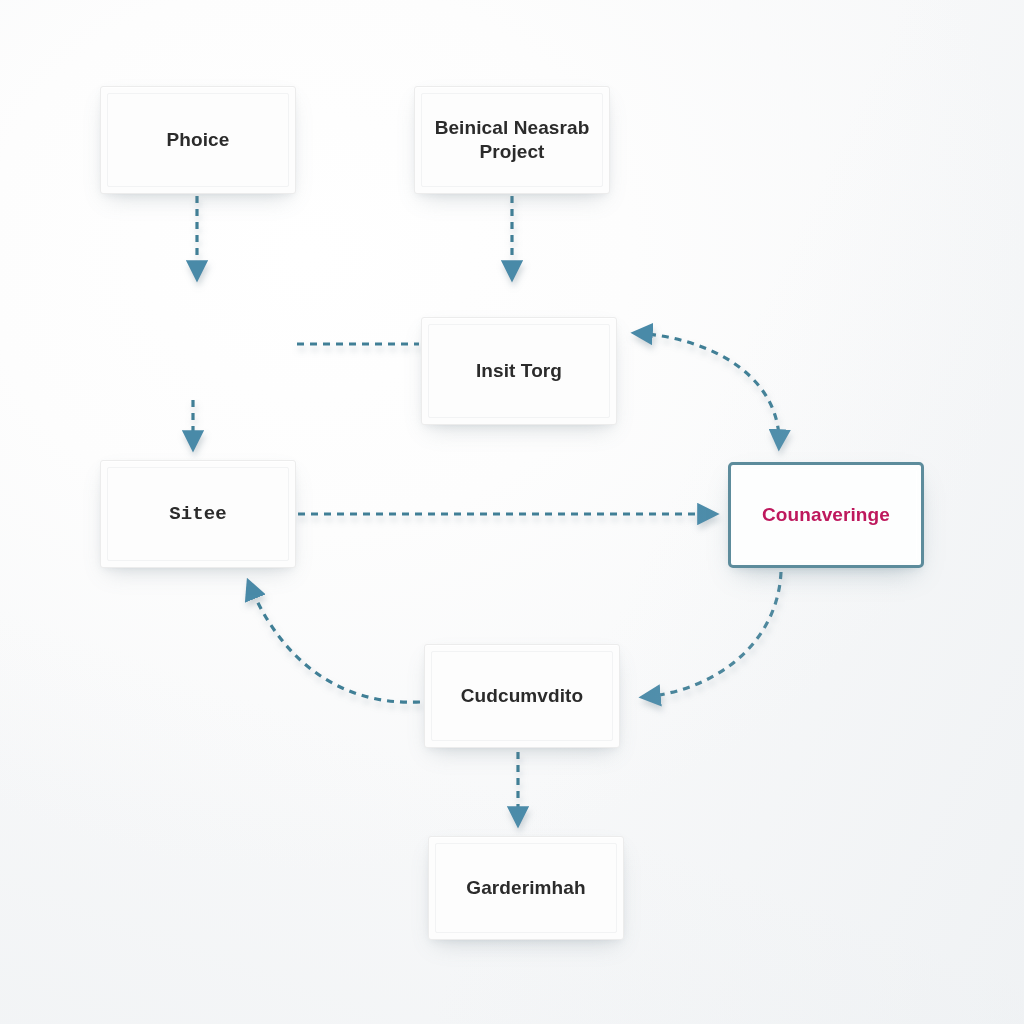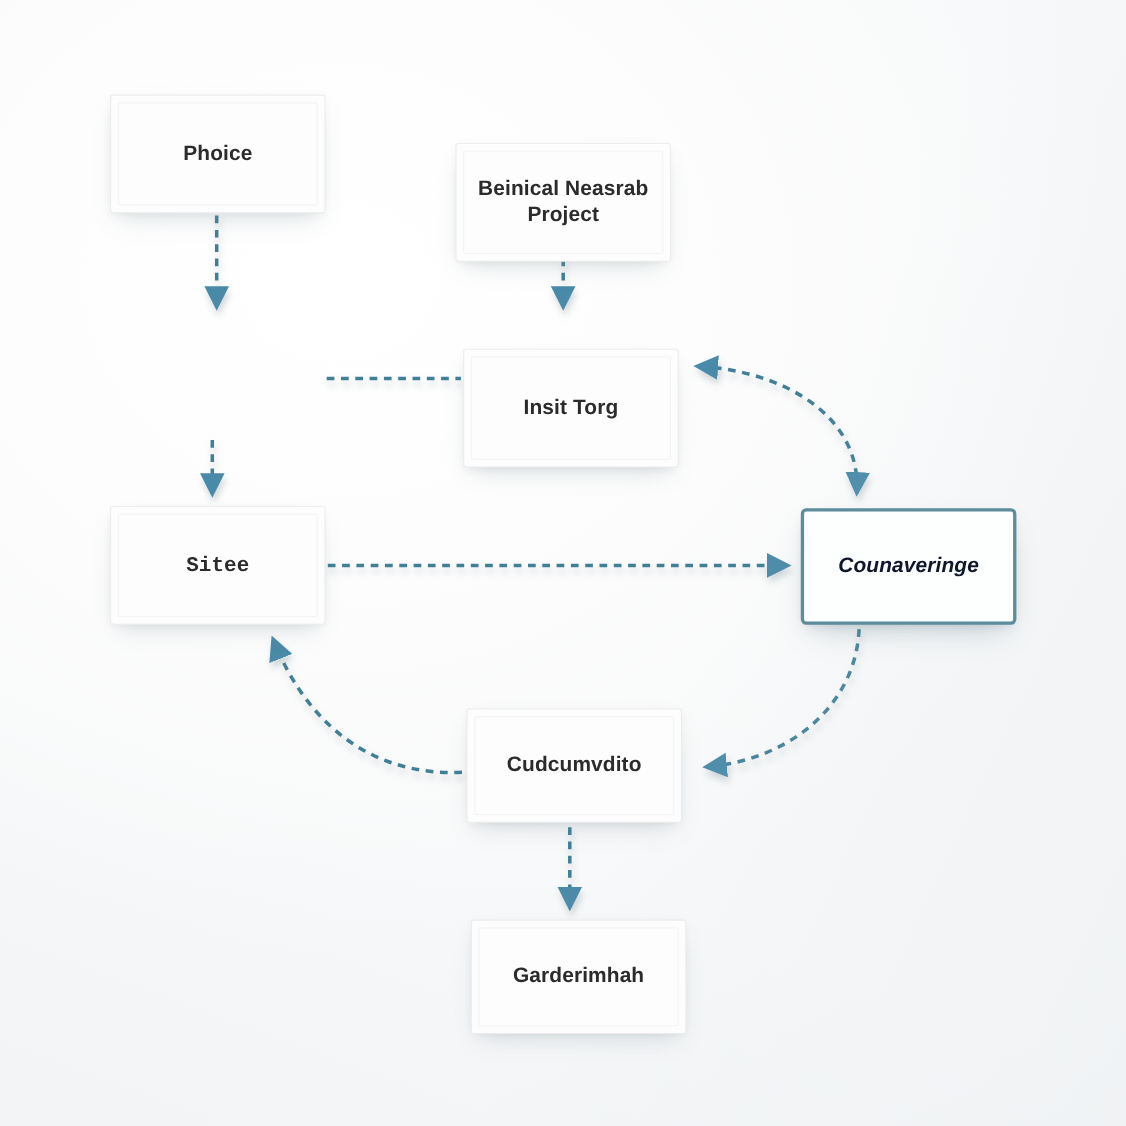--- a/index.html
+++ b/index.html
@@ -82,22 +82,21 @@
     background: #fdfefe;
     box-shadow:
       0 12px 26px -10px rgba(90,120,135,0.38),
       0 4px 10px -4px rgba(100,130,145,0.22);
   }
   .node.highlight::before {
     inset: 4px;
     border-color: rgba(255,255,255,0.85);
   }
   .node.highlight .label {
-    color: #0f172a;
-    font-style: italic;
+    color: #be185d;
   }
 </style>
 </head>
 <body>
 
 <div id="canvas">
 
   <svg id="edges" viewBox="0 0 1024 1024" xmlns="http://www.w3.org/2000/svg">
     <defs>
       <marker id="arrow-end" viewBox="0 0 12 12" refX="9" refY="6" markerWidth="7" markerHeight="7" orient="auto-start-reverse">
@@ -130,21 +129,21 @@
       <path d="M 420,702 C 340,706 280,660 249,583" marker-end="url(#arrow-end)"></path>
 
       <path d="M 518,752 L 518,823" marker-end="url(#arrow-end)"></path>
     </g>
   </svg>
 
   <div class="node" style="left:100px; top:86px; width:196px; height:108px;">
     <div class="label">Phoice</div>
   </div>
 
-  <div class="node" style="left:414px; top:86px; width:196px; height:108px;margin-top:44px;">
+  <div class="node" style="left:414px; top:86px; width:196px; height:108px;">
     <div class="label">Beinical Neasrab Project</div>
   </div>
 
 
   <div class="node" style="left:421px; top:290px; width:196px; height:108px;margin-top:27px;">
     <div class="label">Insit Torg</div>
   </div>
 
   <div class="node" style="left:100px; top:460px; width:196px; height:108px;font-family:Liberation Mono, monospace;">
     <div class="label">Sitee</div>

